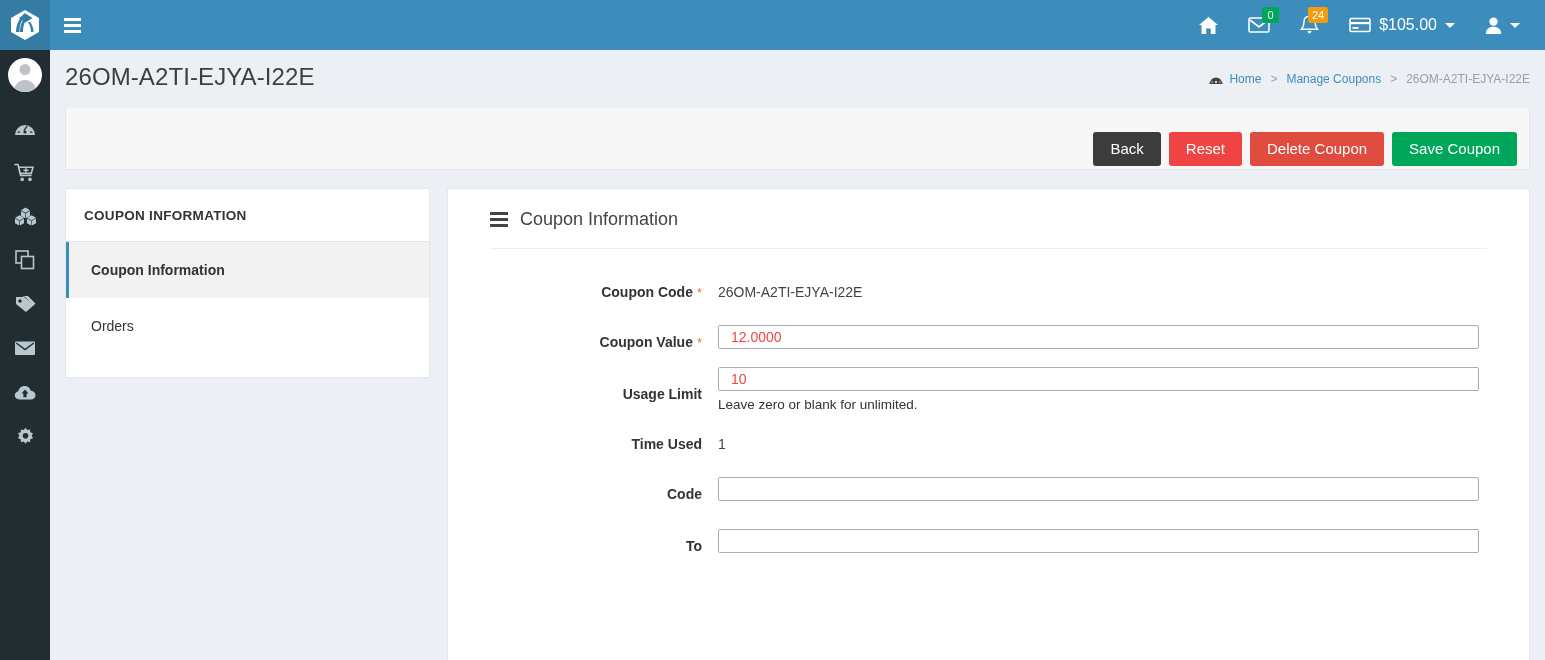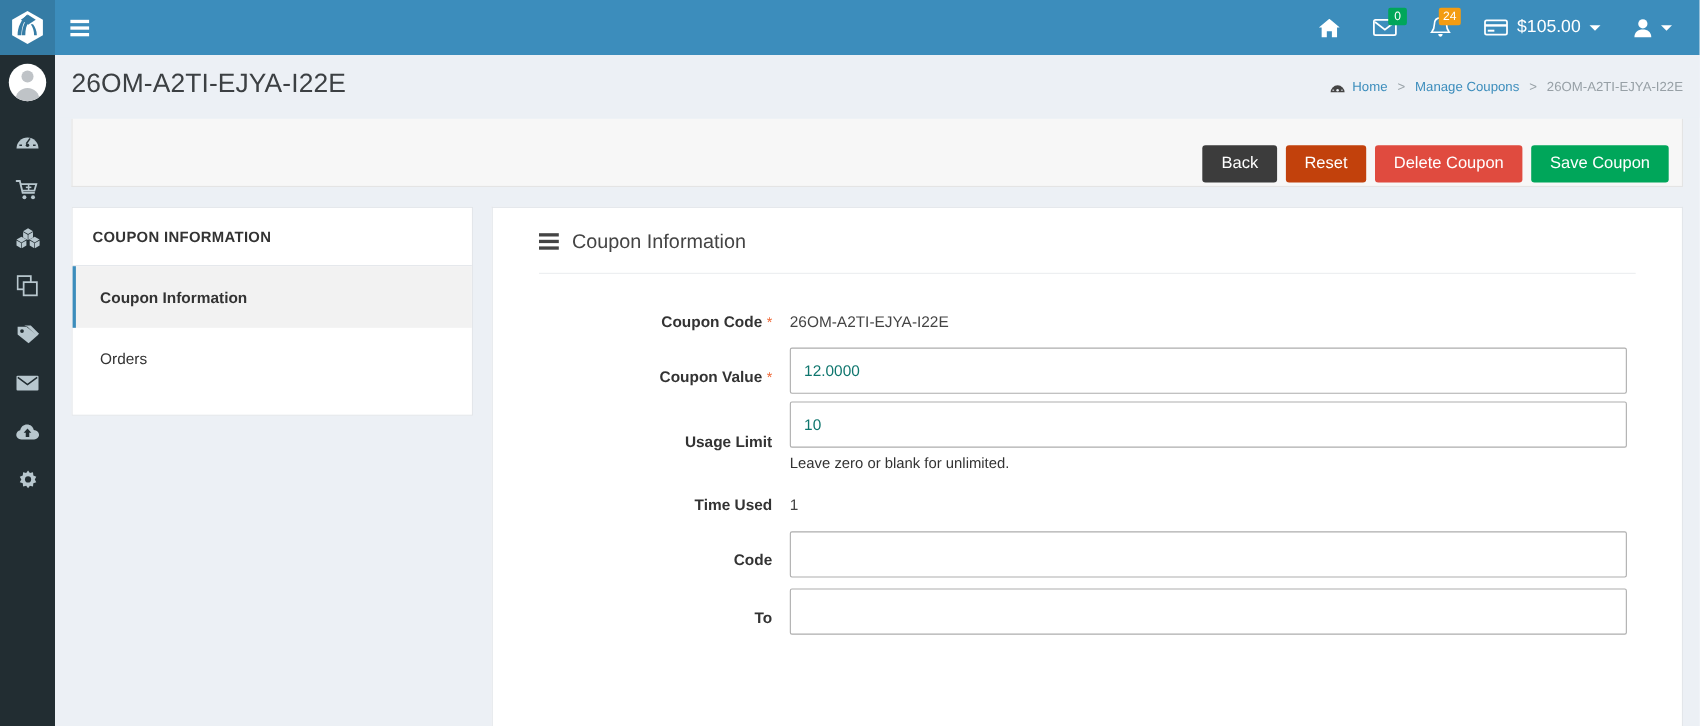--- a/index.html
+++ b/index.html
@@ -141,21 +141,21 @@
     border: 0;
     border-radius: 3px;
     color: #fff;
     font-size: 15px;
     font-family: "Liberation Sans", sans-serif;
     padding: 8px 17px;
     cursor: pointer;
     line-height: 1.2;
   }
   .btn-back { background: #3c3c3c; }
-  .btn-reset { background: #c2410c; text-align: center; }
+  .btn-reset { background: #ef4444; text-align: center; }
   .btn-delete { background: #e04b3f; }
   .btn-save { background: #00a65a; }
 
   
   .left-panel {
     position: absolute; left: 65px; top: 188px;
     width: 365px; height: 190px;
     background: #fff;
     border: 1px solid #e3e6ea;
   }
@@ -226,27 +226,27 @@
   }
   .req { color: #ef6c3c; font-weight: normal; margin-left: 4px; font-size: 13px; }
   .form-control-wrap { flex: 1; padding-right: 50px; }
   .static-value {
     padding-top: 9px;
     font-size: 14px;
     color: #444;
   }
   .input {
     width: 100%;
-    height: 42px;
+    height: 24px;
     border: 1px solid #adadad;
     border-radius: 2px;
     padding: 6px 12px;
     font-size: 14px;
     font-family: "Liberation Sans", sans-serif;
-    color: #0f766e;
+    color: #ef4444;
     background: #fff;
     outline: none;
   }
   .help-text {
     margin-top: 6px;
     font-size: 13.5px;
     color: #333;
   }
   .row-static { min-height: 44px; }
 </style>

